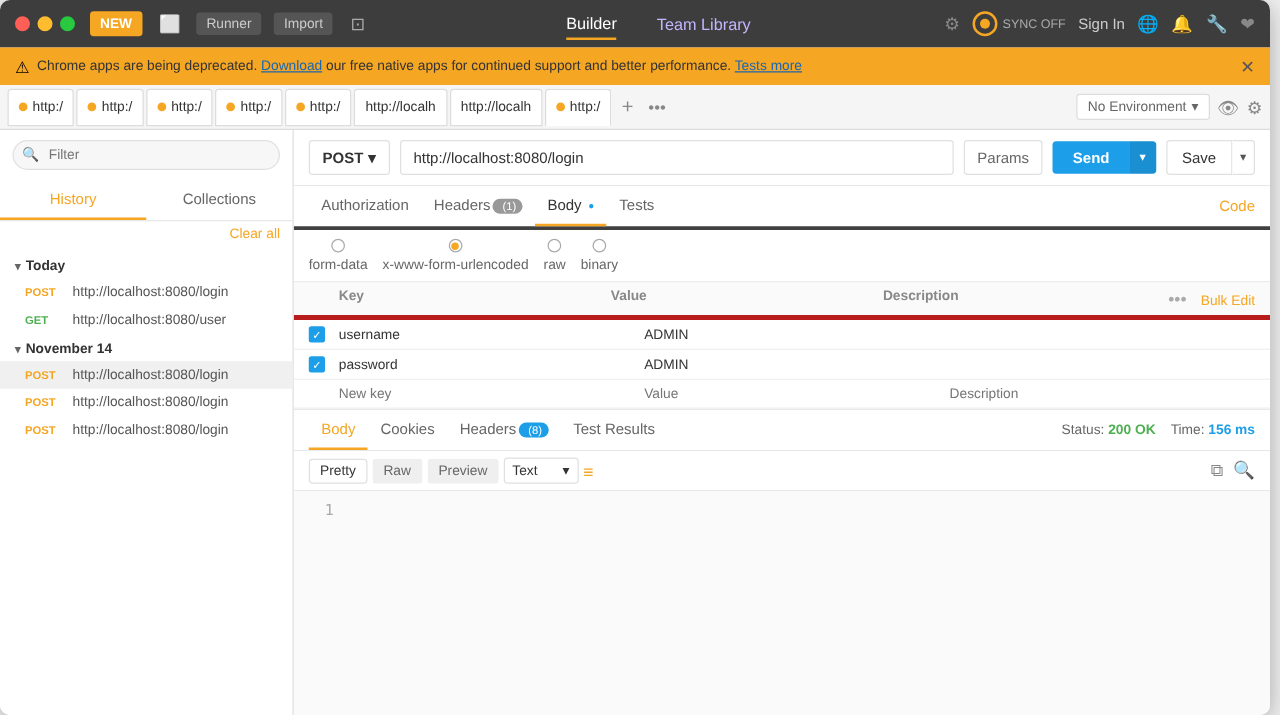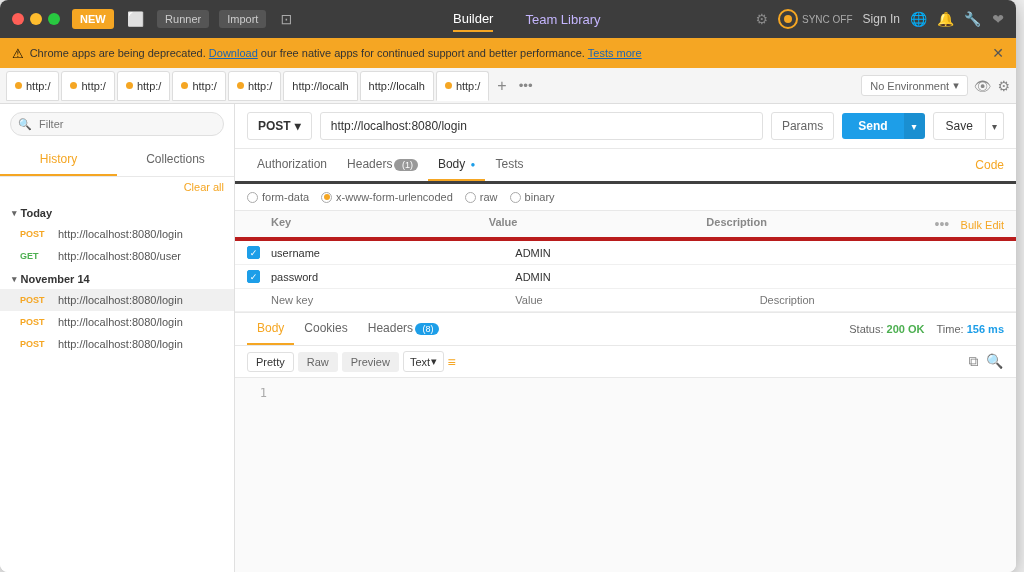--- a/index.html
+++ b/index.html
@@ -86,21 +86,21 @@
 
     
     .req-tabs { display: flex; align-items: center; padding: 0 12px; border-bottom: 3px solid #404040; background: #fff; }
     .req-tab { padding: 8px 10px; font-size: 12px; color: #666; cursor: pointer; border-bottom: 2px solid transparent; }
     .req-tab.active { color: #333; border-bottom: 2px solid #f5a623; }
     .req-tab .badge { background: #999; color: white; border-radius: 8px; padding: 1px 5px; font-size: 9px; margin-left: 2px; }
     .req-tab-code { margin-left: auto; color: #f5a623; font-size: 12px; cursor: pointer; }
 
     
     .body-options { display: flex; align-items: center; gap: 12px; padding: 7px 12px; border-bottom: 1px solid #e8e8e8; }
-    .radio-option { display: flex; align-items: center; gap: 4px; font-size: 11px; color: #666; cursor: pointer; }
+    .radio-option { display: flex; align-items: center; gap: 4px; font-size: 11px; color: #666; cursor: pointer; flex-direction: column; }
     .radio-circle { width: 11px; height: 11px; border-radius: 50%; border: 1px solid #aaa; display: flex; align-items: center; justify-content: center; }
     .radio-inner { width: 6px; height: 6px; border-radius: 50%; background: #f5a623; }
 
     
     .params-table { flex-shrink: 0; }
     .table-header { display: flex; padding: 5px 12px; background: #fafafa; border-bottom: 4px solid #b91c1c; }
     .table-col-check { width: 24px; }
     .table-col-key { flex: 2; font-size: 11px; color: #888; font-weight: 600; }
     .table-col-val { flex: 2; font-size: 11px; color: #888; font-weight: 600; }
     .table-col-desc { flex: 2; font-size: 11px; color: #888; font-weight: 600; }
@@ -122,21 +122,21 @@
     .resp-tab.active { color: #f5a623; border-bottom: 2px solid #f5a623; }
     .resp-tab .badge { background: #1d9ee8; color: white; border-radius: 8px; padding: 1px 5px; font-size: 9px; margin-left: 2px; }
     .resp-status { margin-left: auto; font-size: 11px; color: #666; }
     .resp-status-ok { color: #4caf50; font-weight: 600; }
     .resp-time { color: #1d9ee8; font-weight: 600; }
 
     
     .resp-format-bar { display: flex; align-items: center; padding: 5px 12px; border-bottom: 1px solid #e8e8e8; background: #fff; gap: 4px; }
     .format-btn { padding: 3px 8px; font-size: 11px; color: #666; cursor: pointer; border-radius: 3px; border: 1px solid transparent; }
     .format-btn.active { background: #fff; border: 1px solid #e0e0e0; color: #333; }
-    .format-dropdown { display: flex; align-items: center; gap: 1px; border: 1px solid #e0e0e0; border-radius: 3px; padding: 3px 6px; cursor: pointer; font-size: 11px; color: #333; }
+    .format-dropdown { display: flex; align-items: center; gap: 20px; border: 1px solid #e0e0e0; border-radius: 3px; padding: 3px 6px; cursor: pointer; font-size: 11px; color: #333; }
     .format-icon { color: #f5a623; font-size: 14px; cursor: pointer; }
     .resp-actions { margin-left: auto; display: flex; gap: 8px; }
     .resp-action-btn { color: #888; cursor: pointer; font-size: 14px; }
 
     
     .resp-body { flex: 1; background: #fafafa; padding: 8px 12px; overflow-y: auto; font-family: monospace; font-size: 12px; color: #333; display: flex; gap: 12px; }
     .line-numbers { color: #aaa; user-select: none; min-width: 20px; text-align: right; }
   </style>
 </head>
 <body>
@@ -372,20 +372,21 @@
           <input class="new-val-input" placeholder="Description" style="">
         </div>
       </div>
 
       <div class="resp-tabs-bar">
         <div class="resp-tab active">Body</div>
         <div class="resp-tab">Cookies</div>
         <div class="resp-tab">
           <span>Headers</span><span class="badge"> (8)</span>
         </div>
+        <div class="resp-tab">Test Results</div>
         <div class="resp-status">
           <span>Status:</span>
           <span class="resp-status-ok">200 OK</span>
           &nbsp;&nbsp;
           <span>Time:</span>
           <span class="resp-time">156 ms</span>
         </div>
       </div>
 
       <div class="resp-format-bar">

